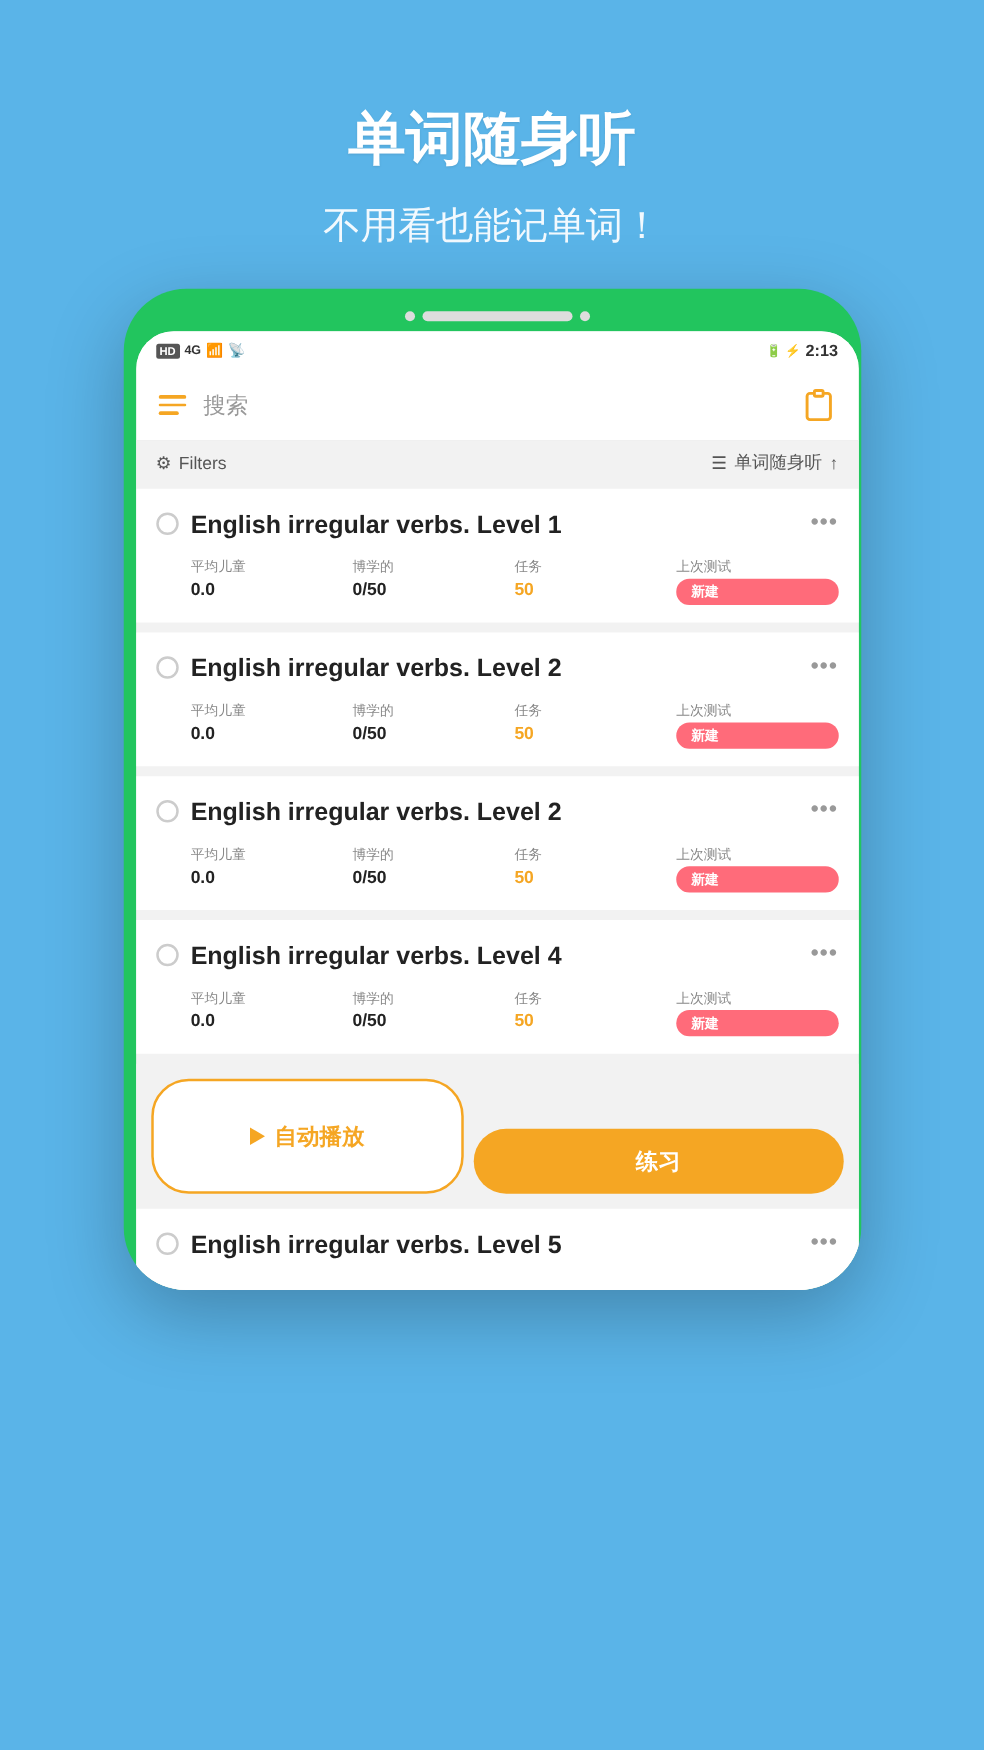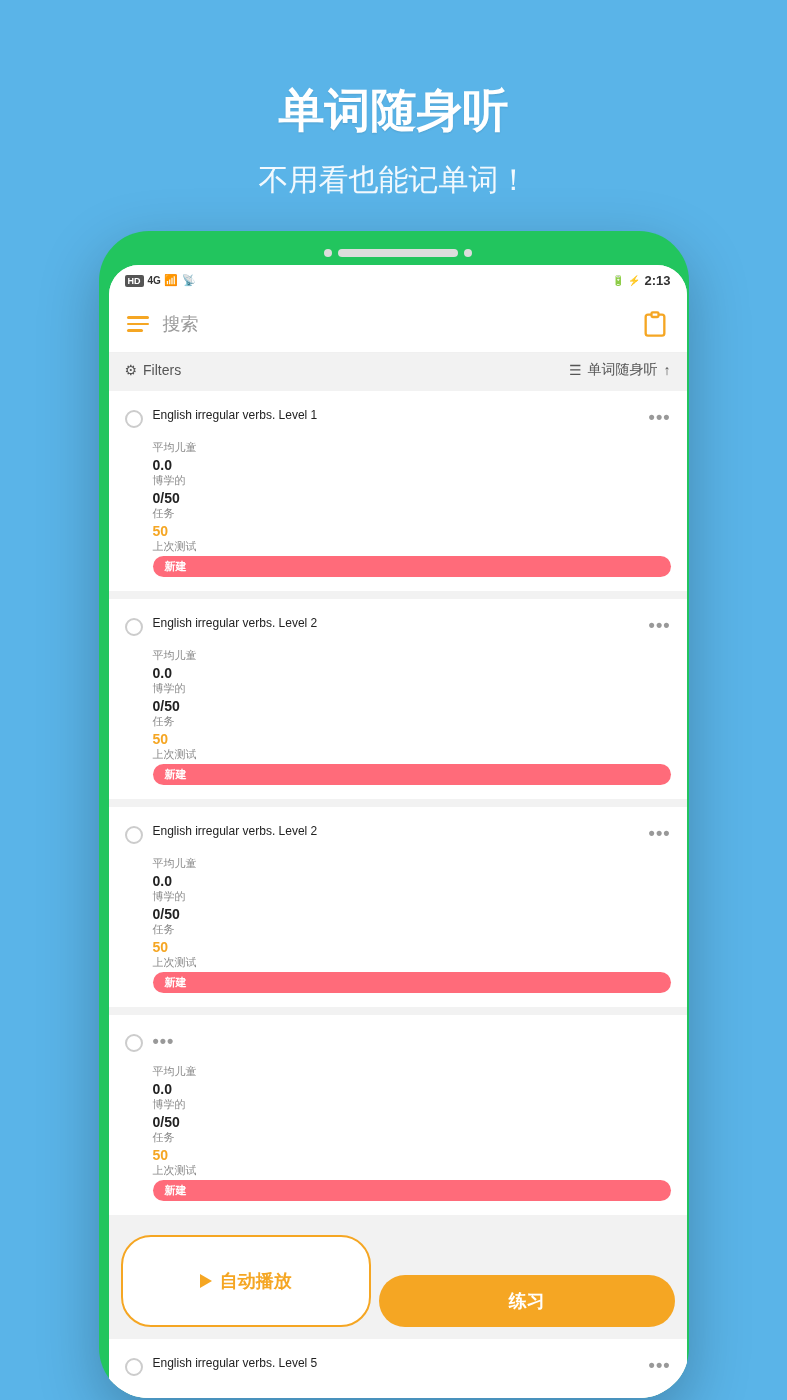--- a/index.html
+++ b/index.html
@@ -213,40 +213,39 @@
     .deck-checkbox {
       width: 18px;
       height: 18px;
       border: 2px solid #ccc;
       border-radius: 50%;
       flex-shrink: 0;
       margin-top: 3px;
     }
 
     .deck-title {
-      font-size: 12px;
-      font-weight: 400;
+      font-size: 20px;
+      font-weight: 700;
       color: #222;
       flex: 1;
       line-height: 1.35;
     }
 
     .deck-more {
       color: #999;
       font-size: 18px;
       font-weight: 700;
       letter-spacing: 1px;
       cursor: pointer;
     }
 
     .deck-stats {
       display: flex;
       gap: 0;
       margin-left: 28px;
-      flex-direction: column;
     }
 
     .stat-item {
       flex: 1;
       display: flex;
       flex-direction: column;
       gap: 2px;
     }
 
     .stat-label {
@@ -473,20 +472,21 @@
             <div class="stat-item">
               <span class="stat-label">上次测试</span>
               <span class="stat-badge">新建</span>
             </div>
           </div>
         </div>
 
         <div class="deck-card">
           <div class="deck-card-top">
             <div class="deck-checkbox"></div>
+            <div class="deck-title">English irregular verbs. Level 4</div>
             <div class="deck-more">•••</div>
           </div>
           <div class="deck-stats">
             <div class="stat-item">
               <span class="stat-label">平均儿童</span>
               <span class="stat-value">0.0</span>
             </div>
             <div class="stat-item">
               <span class="stat-label">博学的</span>
               <span class="stat-value">0/50</span>

